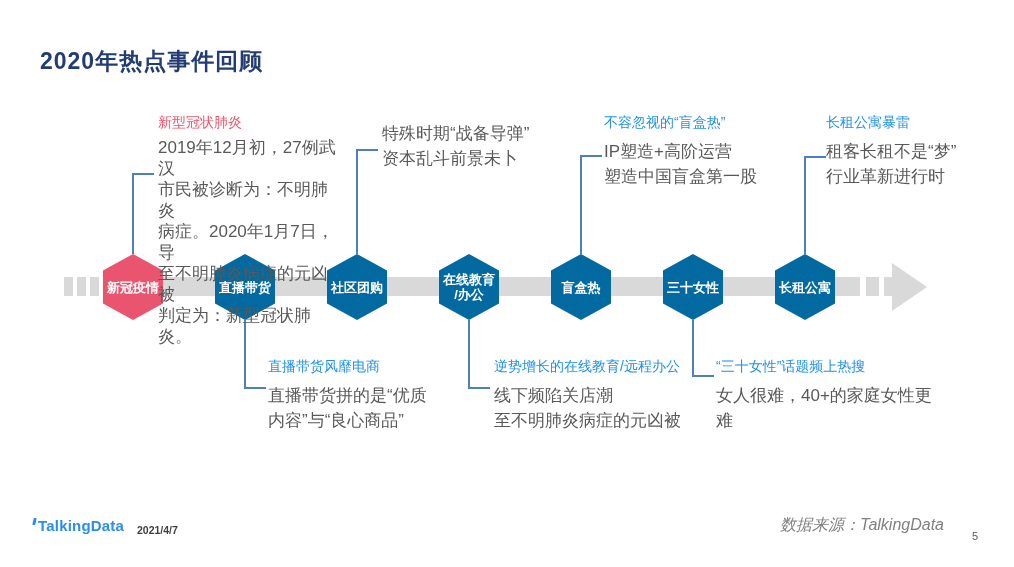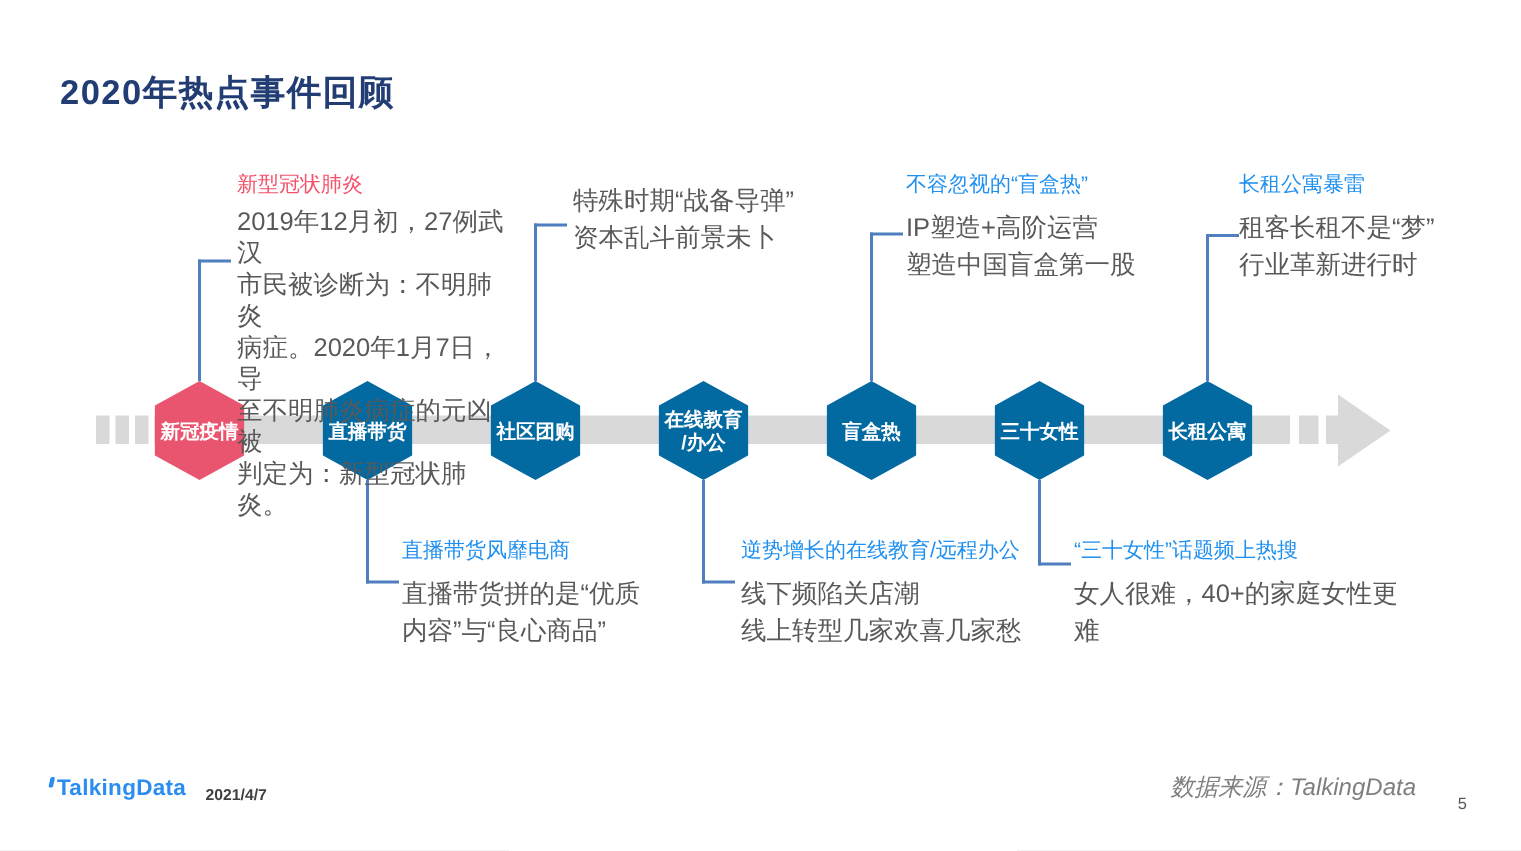--- a/index.html
+++ b/index.html
@@ -158,21 +158,21 @@
   </div>
 
   <div class="note nB1">
     <div class="note-title">直播带货风靡电商</div>
     <div class="note-body">直播带货拼的是“优质
 内容”与“良心商品”</div>
   </div>
   <div class="note nB2">
     <div class="note-title">逆势增长的在线教育/远程办公</div>
     <div class="note-body">线下频陷关店潮
-线上转型几家欢喜几家愁</div>
+至不明肺炎病症的元凶被</div>
   </div>
   <div class="note nB3">
     <div class="note-title">“三十女性”话题频上热搜</div>
     <div class="note-body">女人很难，40+的家庭女性更难</div>
   </div>
 
   <div class="footer-logo">
     <span class="logo-tick"></span>
   TalkingData</div>
   <div class="footer-date">2021/4/7</div>

